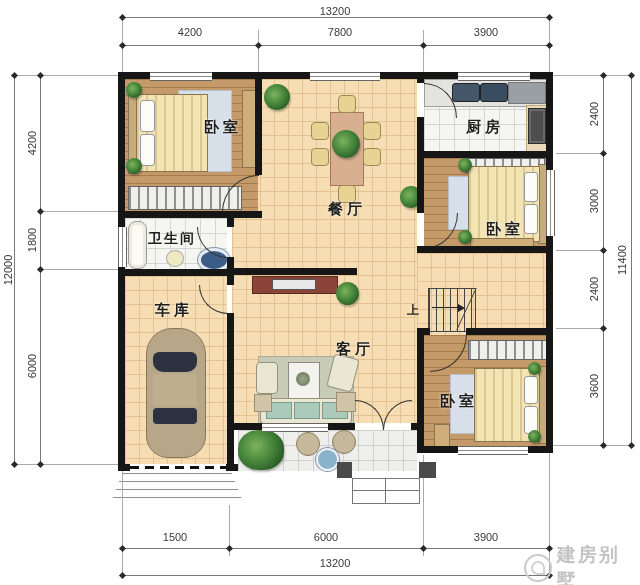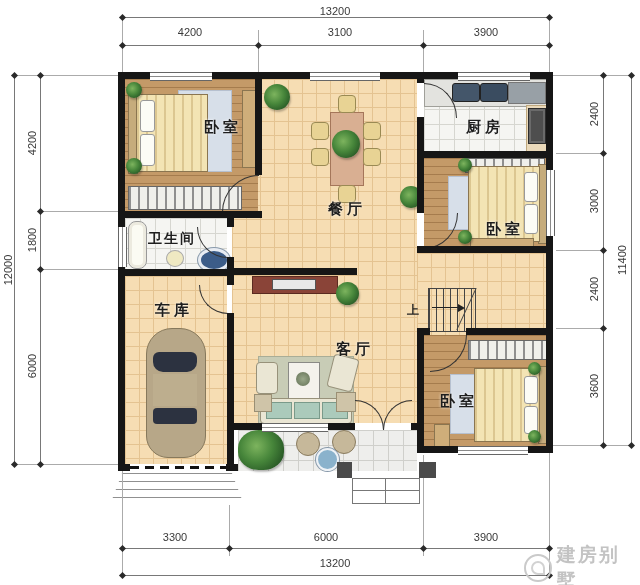--- a/index.html
+++ b/index.html
@@ -272,23 +272,23 @@
   <div class="tick" style="left:601px;top:73px;"></div>
   <div class="tick" style="left:601px;top:151px;"></div>
   <div class="tick" style="left:601px;top:248px;"></div>
   <div class="tick" style="left:601px;top:326px;"></div>
   <div class="tick" style="left:601px;top:443px;"></div>
   <div class="tick" style="left:629px;top:73px;"></div>
   <div class="tick" style="left:629px;top:443px;"></div>
 
   <div class="dlab" style="left:335px;top:11px;">13200</div>
   <div class="dlab" style="left:190px;top:32px;">4200</div>
-  <div class="dlab" style="left:340px;top:32px;">3100</div>
+  <div class="dlab" style="left:340px;top:32px;">7800</div>
   <div class="dlab" style="left:486px;top:32px;">3900</div>
-  <div class="dlab" style="left:175px;top:537px;">3300</div>
+  <div class="dlab" style="left:175px;top:537px;">1500</div>
   <div class="dlab" style="left:326px;top:537px;">6000</div>
   <div class="dlab" style="left:486px;top:537px;">3900</div>
   <div class="dlab" style="left:335px;top:563px;">13200</div>
   <div class="dlab v" style="left:8px;top:270px;">12000</div>
   <div class="dlab v" style="left:32px;top:143px;">4200</div>
   <div class="dlab v" style="left:32px;top:240px;">1800</div>
   <div class="dlab v" style="left:32px;top:366px;">6000</div>
   <div class="dlab v" style="left:594px;top:114px;">2400</div>
   <div class="dlab v" style="left:594px;top:201px;">3000</div>
   <div class="dlab v" style="left:594px;top:289px;">2400</div>

